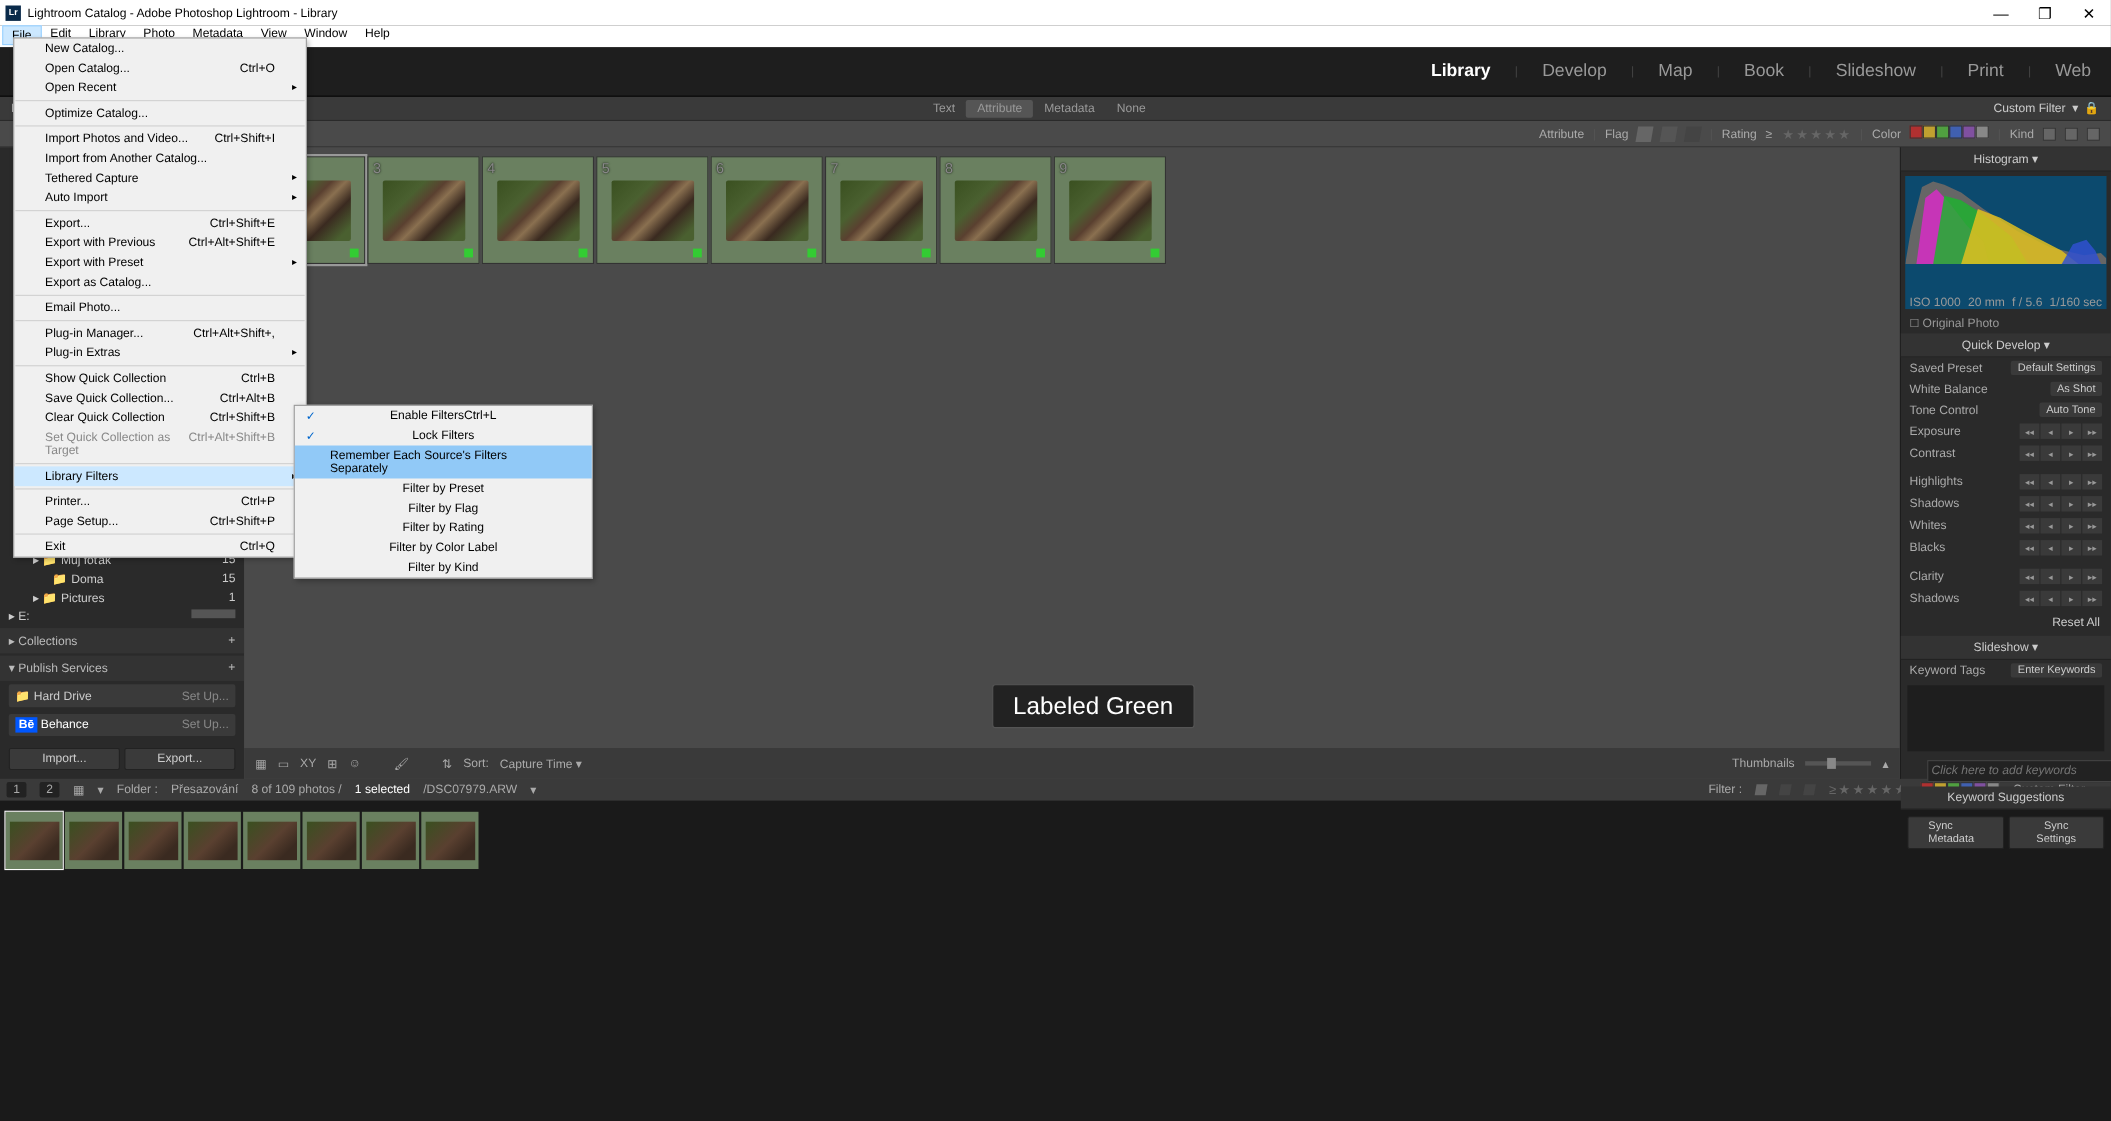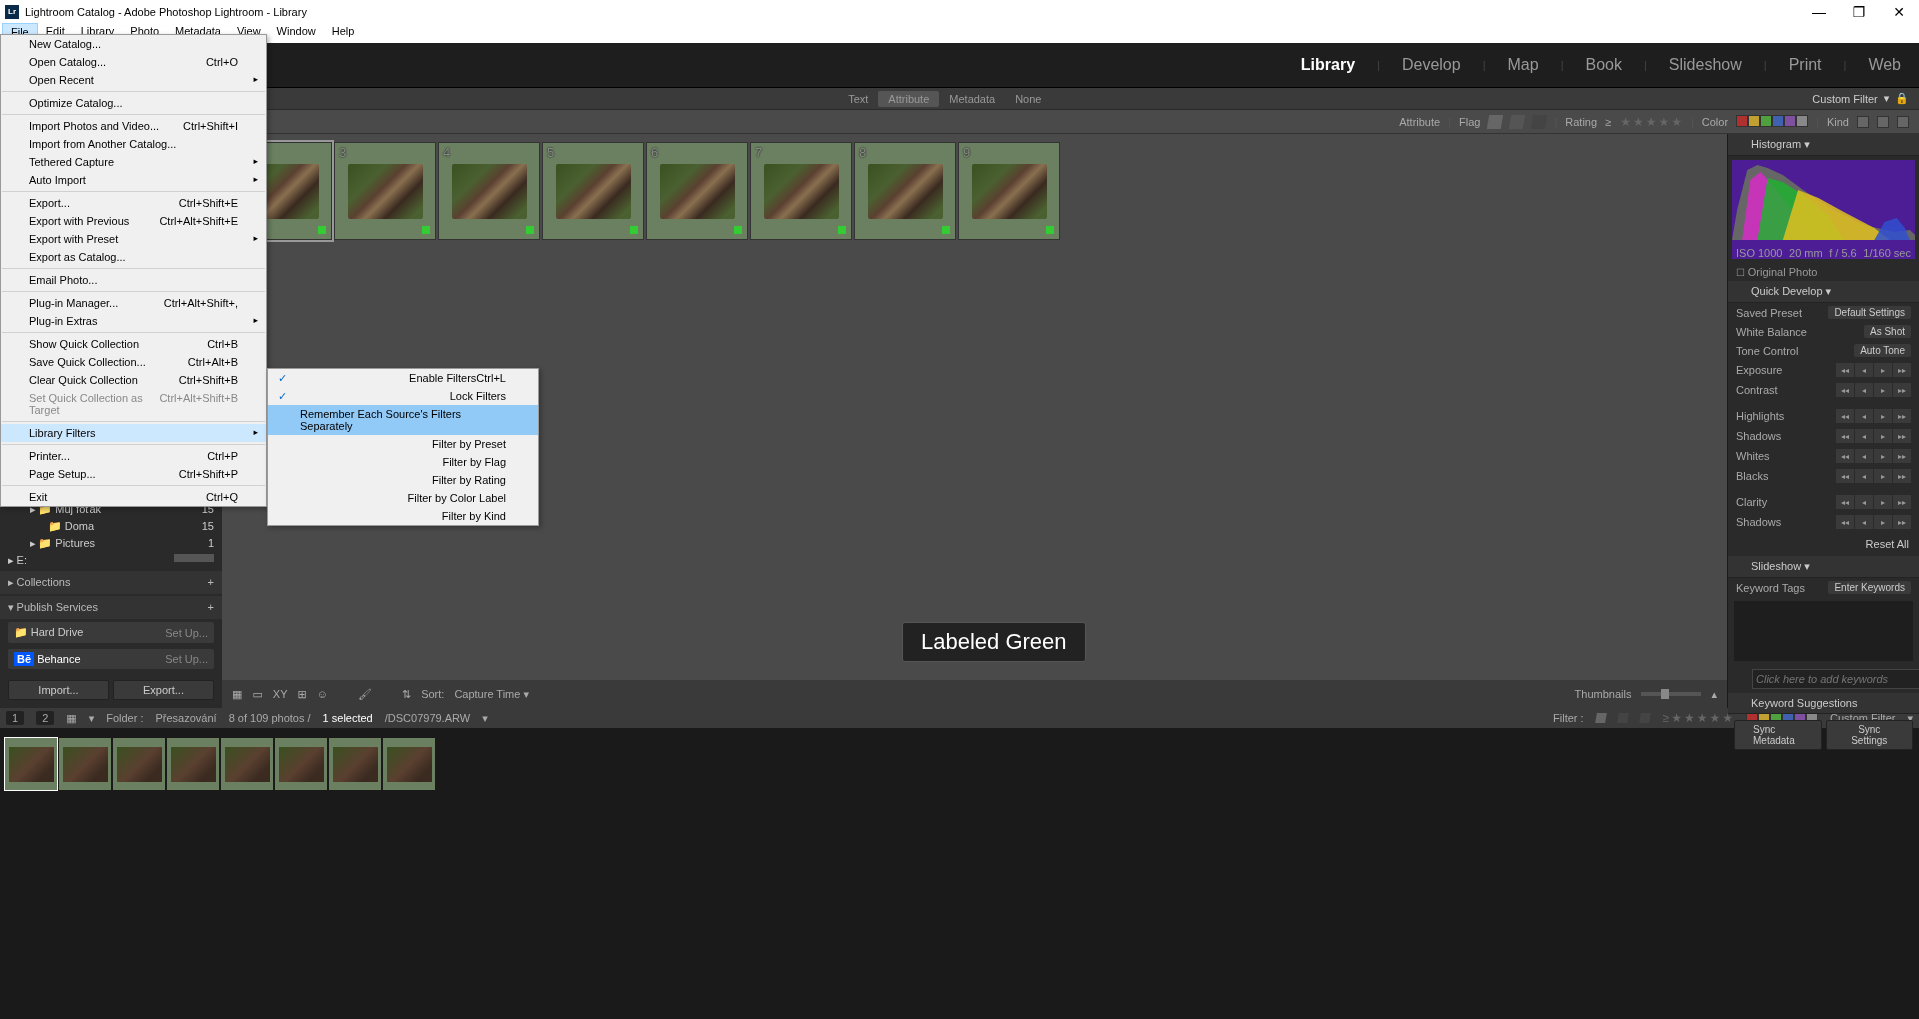--- a/index.html
+++ b/index.html
@@ -29,36 +29,36 @@
 .main{position:relative;height:574px;background:#4a4a4a;display:flex}
 .leftpanel{width:222px;background:#2a2a2a;display:flex;flex-direction:column}
 .thumbarea{flex:1;position:relative;background:#4a4a4a}
 .thumbstrip{display:flex;gap:2px;padding:8px;flex-wrap:wrap}
 .thumb{width:102px;height:98px;background:#6a8060;border:1px solid #333;position:relative;display:flex;align-items:center;justify-content:center}
 .thumb.sel{outline:2px solid #999}
 .thumb .num{position:absolute;top:2px;left:4px;color:#888;font-size:13px;text-shadow:0 0 2px #000}
 .thumb .pic{width:75px;height:55px;background:linear-gradient(135deg,#3a5020 0%,#4a6030 30%,#5a4030 45%,#8a7050 55%,#3a2a20 70%,#4a6030 90%);border-radius:2px}
 .thumb .greendot{position:absolute;bottom:5px;right:5px;width:8px;height:8px;background:#3c3}
 .rightpanel{width:192px;background:#2a2a2a;border-left:1px solid #1a1a1a}
-.panelhead{background:#333;padding:4px 23px;display:flex;justify-content:flex-start;color:#ccc;border-bottom:1px solid #222}
-.histogram{height:99px;background:#4c1d95;margin:4px;position:relative;overflow:hidden}
+.panelhead{background:#333;padding:4px 23px;display:flex;justify-content:center;color:#ccc;border-bottom:1px solid #222}
+.histogram{height:121px;background:#0c4a6e;margin:4px;position:relative;overflow:hidden}
 .histline{position:absolute;bottom:0;color:#999;font-size:9px;display:flex;justify-content:space-between;width:100%;padding:0 4px}
 .qd{padding:3px 8px;display:flex;justify-content:space-between;align-items:center}
 .qd .val{background:#3a3a3a;padding:1px 6px;font-size:10px;color:#ccc;border-radius:2px}
 .qd .btns{display:flex;gap:1px}
 .qd .b{width:18px;height:14px;background:#3a3a3a;display:flex;align-items:center;justify-content:center;font-size:8px;color:#999}
 .tooltip{position:absolute;left:680px;top:488px;background:#222;border:1px solid #555;padding:6px 18px;color:#fff;font-size:22px;border-radius:3px}
-.filemenu{position:absolute;left:0;top:34px;width:267px;background:#f0f0f0;border:1px solid #999;box-shadow:2px 2px 5px rgba(0,0,0,0.3);z-index:100}
+.filemenu{position:absolute;left:12px;top:34px;width:267px;background:#f0f0f0;border:1px solid #999;box-shadow:2px 2px 5px rgba(0,0,0,0.3);z-index:100}
 .filemenu .mi{padding:3px 28px;color:#000;display:flex;justify-content:space-between;position:relative}
 .filemenu .mi.dis{color:#888}
 .filemenu .mi.hl{background:#cce8ff}
 .filemenu .sep{height:1px;background:#d0d0d0;margin:2px 1px}
 .filemenu .arrow::after{content:"▸";position:absolute;right:8px;font-size:9px}
 .submenu{position:absolute;left:267px;top:368px;width:272px;background:#f0f0f0;border:1px solid #999;box-shadow:2px 2px 5px rgba(0,0,0,0.3);z-index:101}
-.submenu .mi{padding:3px 32px;color:#000;display:flex;justify-content:flex-end;position:relative}
+.submenu .mi{padding:3px 32px;color:#000;display:flex;justify-content:center;position:relative}
 .submenu .mi.hl{background:#91c9f7}
 .submenu .check::before{content:"✓";position:absolute;left:10px;color:#06c}
 .btn{background:#3a3a3a;padding:3px 18px;color:#ccc;border-radius:2px;border:1px solid #222}
 .statusbar{background:#3a3a3a;height:20px;display:flex;align-items:center;padding:0 6px;gap:12px;color:#aaa;font-size:10px}
 .statusbar .pagebtn{background:#222;padding:1px 6px;border-radius:2px}
 .filmstrip{background:#1a1a1a;height:72px;display:flex;gap:2px;padding:5px;align-items:center}
 .fthumb{width:52px;height:52px;background:#6a8060;position:relative;display:flex;align-items:center;justify-content:center}
 .fthumb .pic{width:45px;height:35px;background:linear-gradient(135deg,#3a5020 0%,#5a4030 50%,#3a2a20 80%)}
 .leftpanel .tree{padding:2px 8px;display:flex;justify-content:space-between;color:#ccc;font-size:11px}
 .leftpanel .tree.sub{padding-left:30px}

